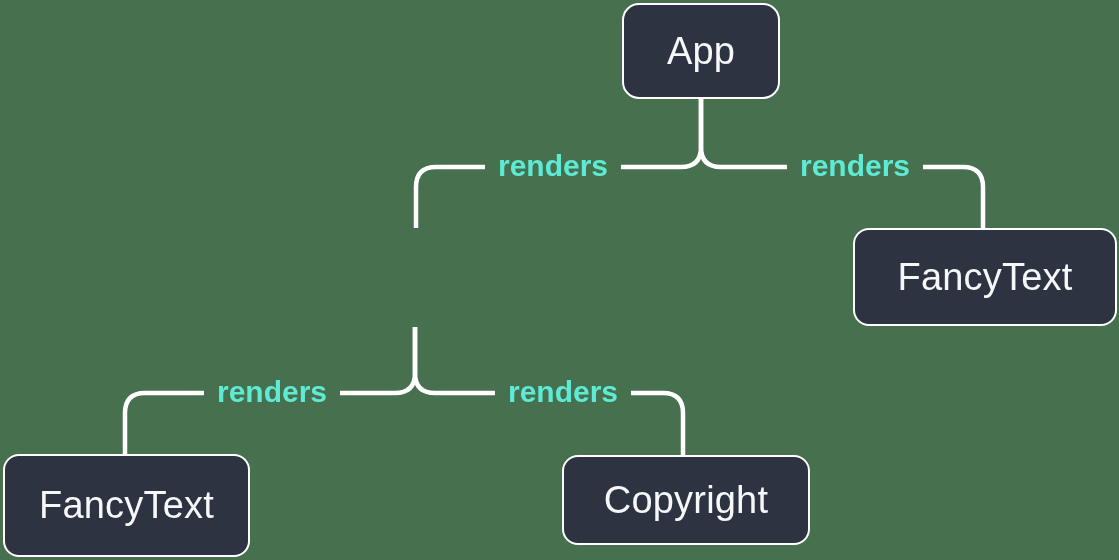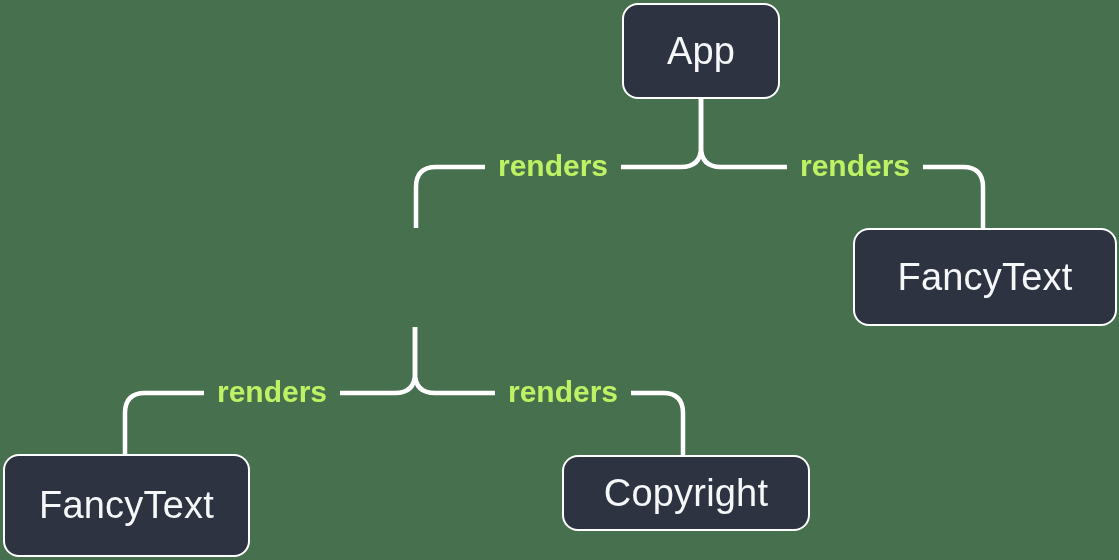--- a/index.html
+++ b/index.html
@@ -35,30 +35,30 @@
     border-radius: 16px;
     color: #F6F7F9;
     font-size: 38px;
     font-weight: 400;
     display: flex;
     align-items: center;
     justify-content: center;
     white-space: nowrap;
     letter-spacing: 0.2px;
   }
-  .node-app        { left: 622px; top: 3px;   width: 158px; height: 96px; }
+  .node-app        { left: 622px; top: 3px;   width: 158px; height: 96px; border-radius: 17px; }
   .node-ig         { left: 195px; top: 228px; width: 462px; height: 99px; }
   .node-ft-right   { left: 853px; top: 228px; width: 264px; height: 98px; }
   .node-ft-left    { left: 3px;   top: 454px; width: 247px; height: 103px; }
-  .node-copyright  { left: 562px; top: 455px; width: 248px; height: 76px; justify-content: center; }
+  .node-copyright  { left: 562px; top: 455px; width: 248px; height: 90px; justify-content: center; }
   .edge-label {
     position: absolute;
     transform: translate(-50%, -50%);
     background: #47714E;
-    color: #bef264;
+    color: #5eead4;
     font-size: 30px;
     font-weight: 700;
     line-height: 36px;
     padding: 0 13px;
     white-space: nowrap;
   }
   .edge-label-0 { left: 553px; top: 166px; }
   .edge-label-1 { left: 855px; top: 166px; }
   .edge-label-2 { left: 272px; top: 392px; }
   .edge-label-3 { left: 563px; top: 392px; }

